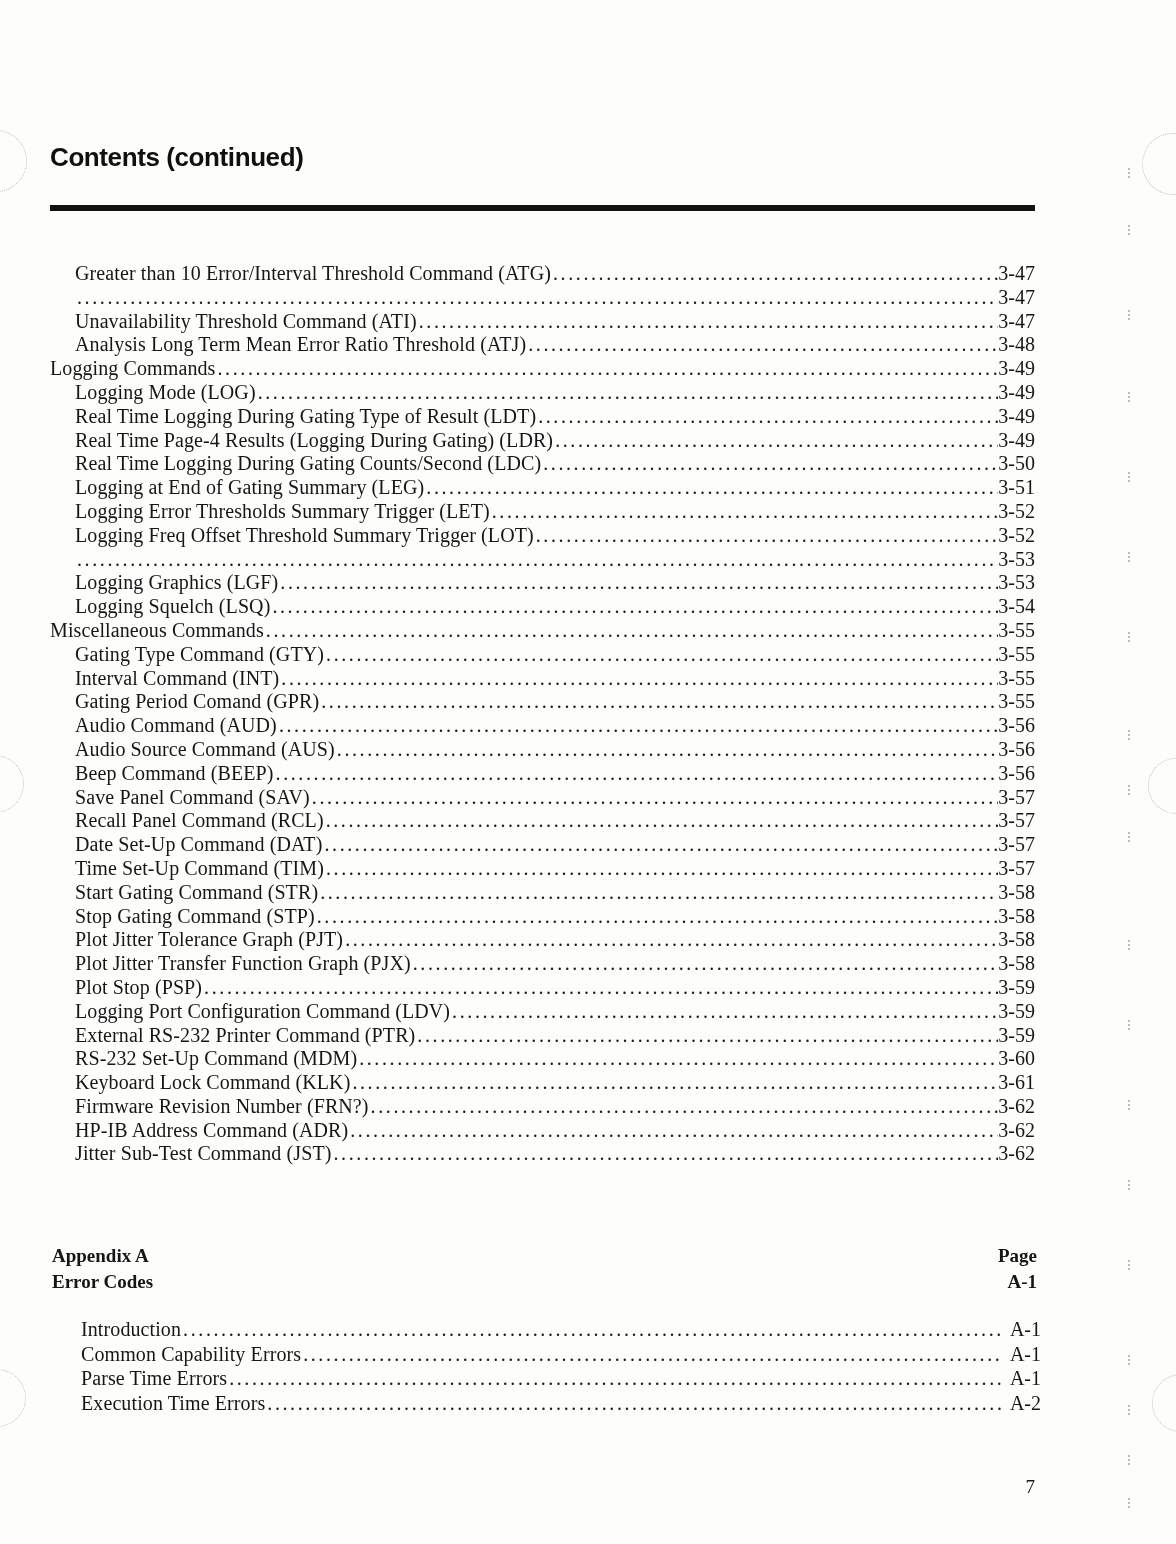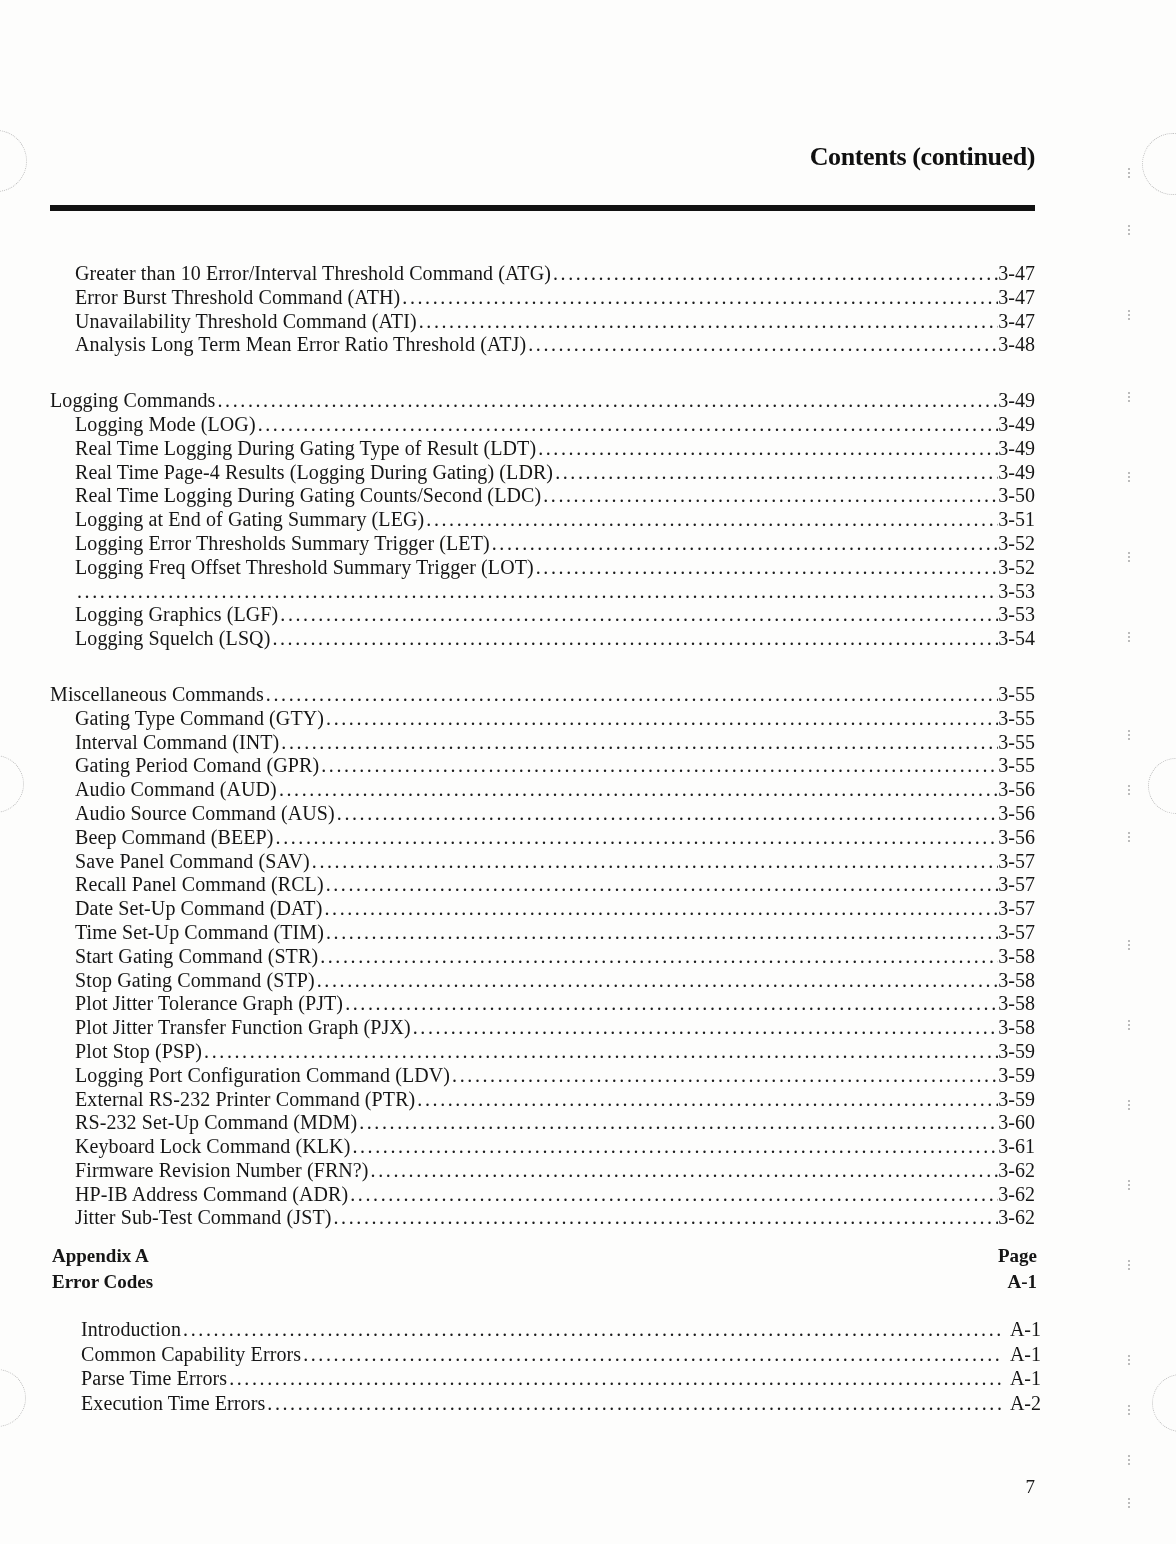--- a/index.html
+++ b/index.html
@@ -8,22 +8,21 @@
     position: relative;
     background: #fdfdfc;
     overflow: hidden;
     color: #161616;
     font-family: "Liberation Serif", serif;
   }
 
   .page-title {
     position: absolute;
     top: 142px; left: 50px; width: 985px;
-    text-align: right;
-    font-family: Liberation Serif, serif;
+    font-family: Liberation Sans, sans-serif;
     font-weight: bold;
     font-size: 26px;
     letter-spacing: -0.4px;
     color: #101010;
   }
 
   .header-rule {
     position: absolute;
     top: 205px; left: 50px; width: 985px; height: 6px;
     background: #121212;
@@ -34,21 +33,21 @@
     top: 262px; left: 50px; width: 985px;
   }
   .toc-row {
     display: flex;
     align-items: baseline;
     height: 23.8px;
     font-size: 20px;
     padding-left: 25px;
     white-space: nowrap;
   }
-  .toc-row.level0 { padding-left: 0; margin-top: 32px; }
+  .toc-row.level0 { padding-left: 0; }
   .row-label { flex: 0 0 auto; letter-spacing: 0.1px; }
   .leader {
     flex: 1 1 auto;
     overflow: hidden;
     white-space: nowrap;
     letter-spacing: 2.6px;
     padding-left: 2px;
     color: #1c1c1c;
   }
   .row-page { flex: 0 0 auto; }
@@ -106,21 +105,20 @@
 <div class="header-rule"></div>
 
 <div class="toc-list">
   <div class="toc-row">
     <span class="row-label">Greater than 10 Error/Interval Threshold Command (ATG)</span>
     <span class="leader">....................................................................................................................................................................................................................................................................</span>
     <span class="row-page">3-47</span>
   </div>
 
   <div class="toc-row">
-    <span class="row-label">Error Burst Threshold Command (ATH)</span>
     <span class="leader">....................................................................................................................................................................................................................................................................</span>
     <span class="row-page">3-47</span>
   </div>
 
   <div class="toc-row">
     <span class="row-label">Unavailability Threshold Command (ATI)</span>
     <span class="leader">....................................................................................................................................................................................................................................................................</span>
     <span class="row-page">3-47</span>
   </div>
 

